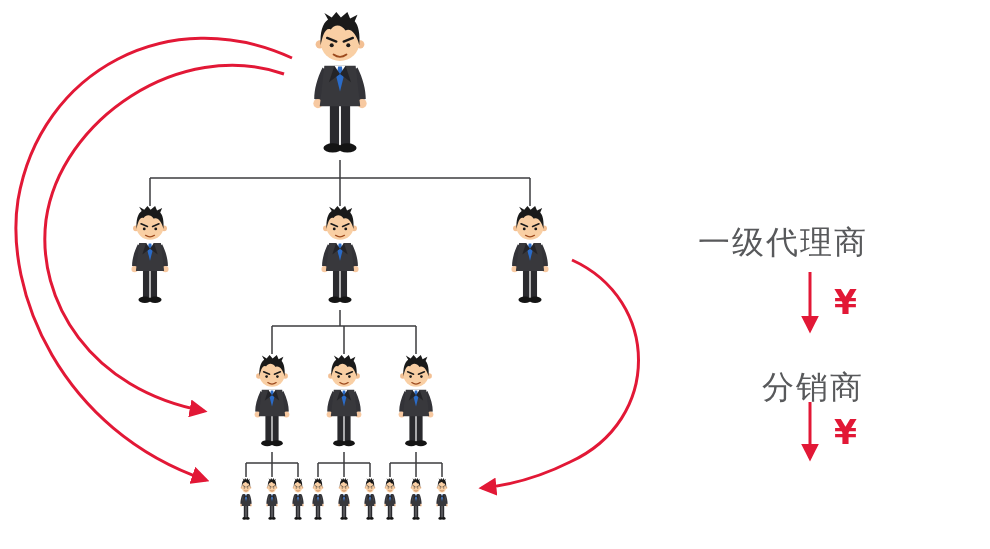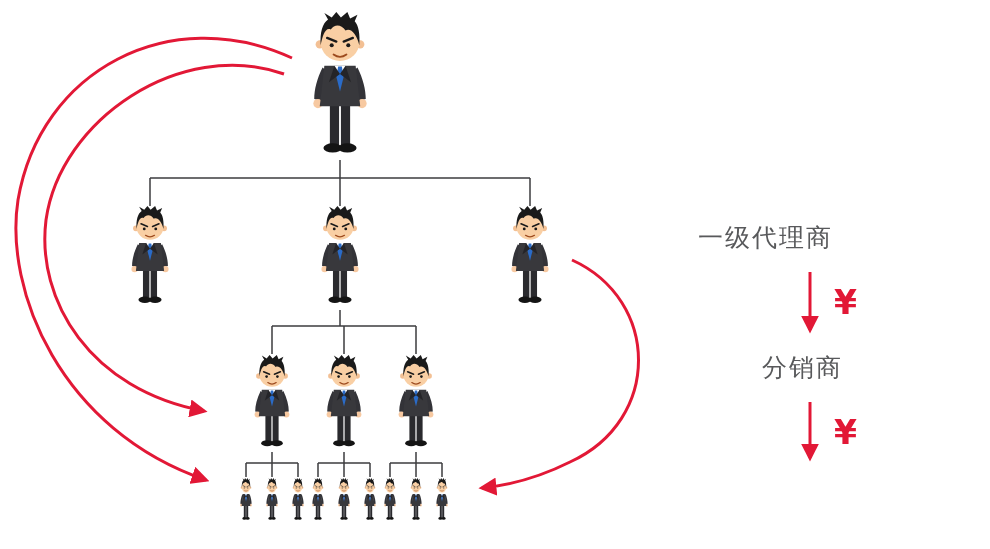--- a/index.html
+++ b/index.html
@@ -10,21 +10,21 @@
     height: 549px;
     background: #ffffff;
     overflow: hidden;
   }
   .layer { position: absolute; inset: 0; width: 990px; height: 549px; }
   .person { position: absolute; }
   .person svg { width: 100%; height: 100%; display: block; }
   .legend-label {
     position: absolute;
     color: #58595b;
-    font-size: 25px;
+    font-size: 32px;
     letter-spacing: 2px;
     white-space: nowrap;
   }
   .yen {
     position: absolute;
     color: #e21836;
     font-size: 33px;
     font-weight: bold;
     line-height: 1;
   }
@@ -184,16 +184,16 @@
       </svg>
   </div>
   <div class="person" style="left:432px; top:478px; width:20px; height:44px;">
     <svg viewBox="0 0 100 160" preserveAspectRatio="none">
         <use href="#man"></use>
       </svg>
   </div>
 
   <div class="legend-label" style="left:698px; top:221px;">一级代理商</div>
   <div class="yen" style="left:834px; top:286px;">¥</div>
-  <div class="legend-label" style="left:762px; top:351px;">分销商</div>
+  <div class="legend-label" style="left:762px; top:366px;">分销商</div>
   <div class="yen" style="left:834px; top:416px;">¥</div>
 
 </div>
 
 </body></html>

